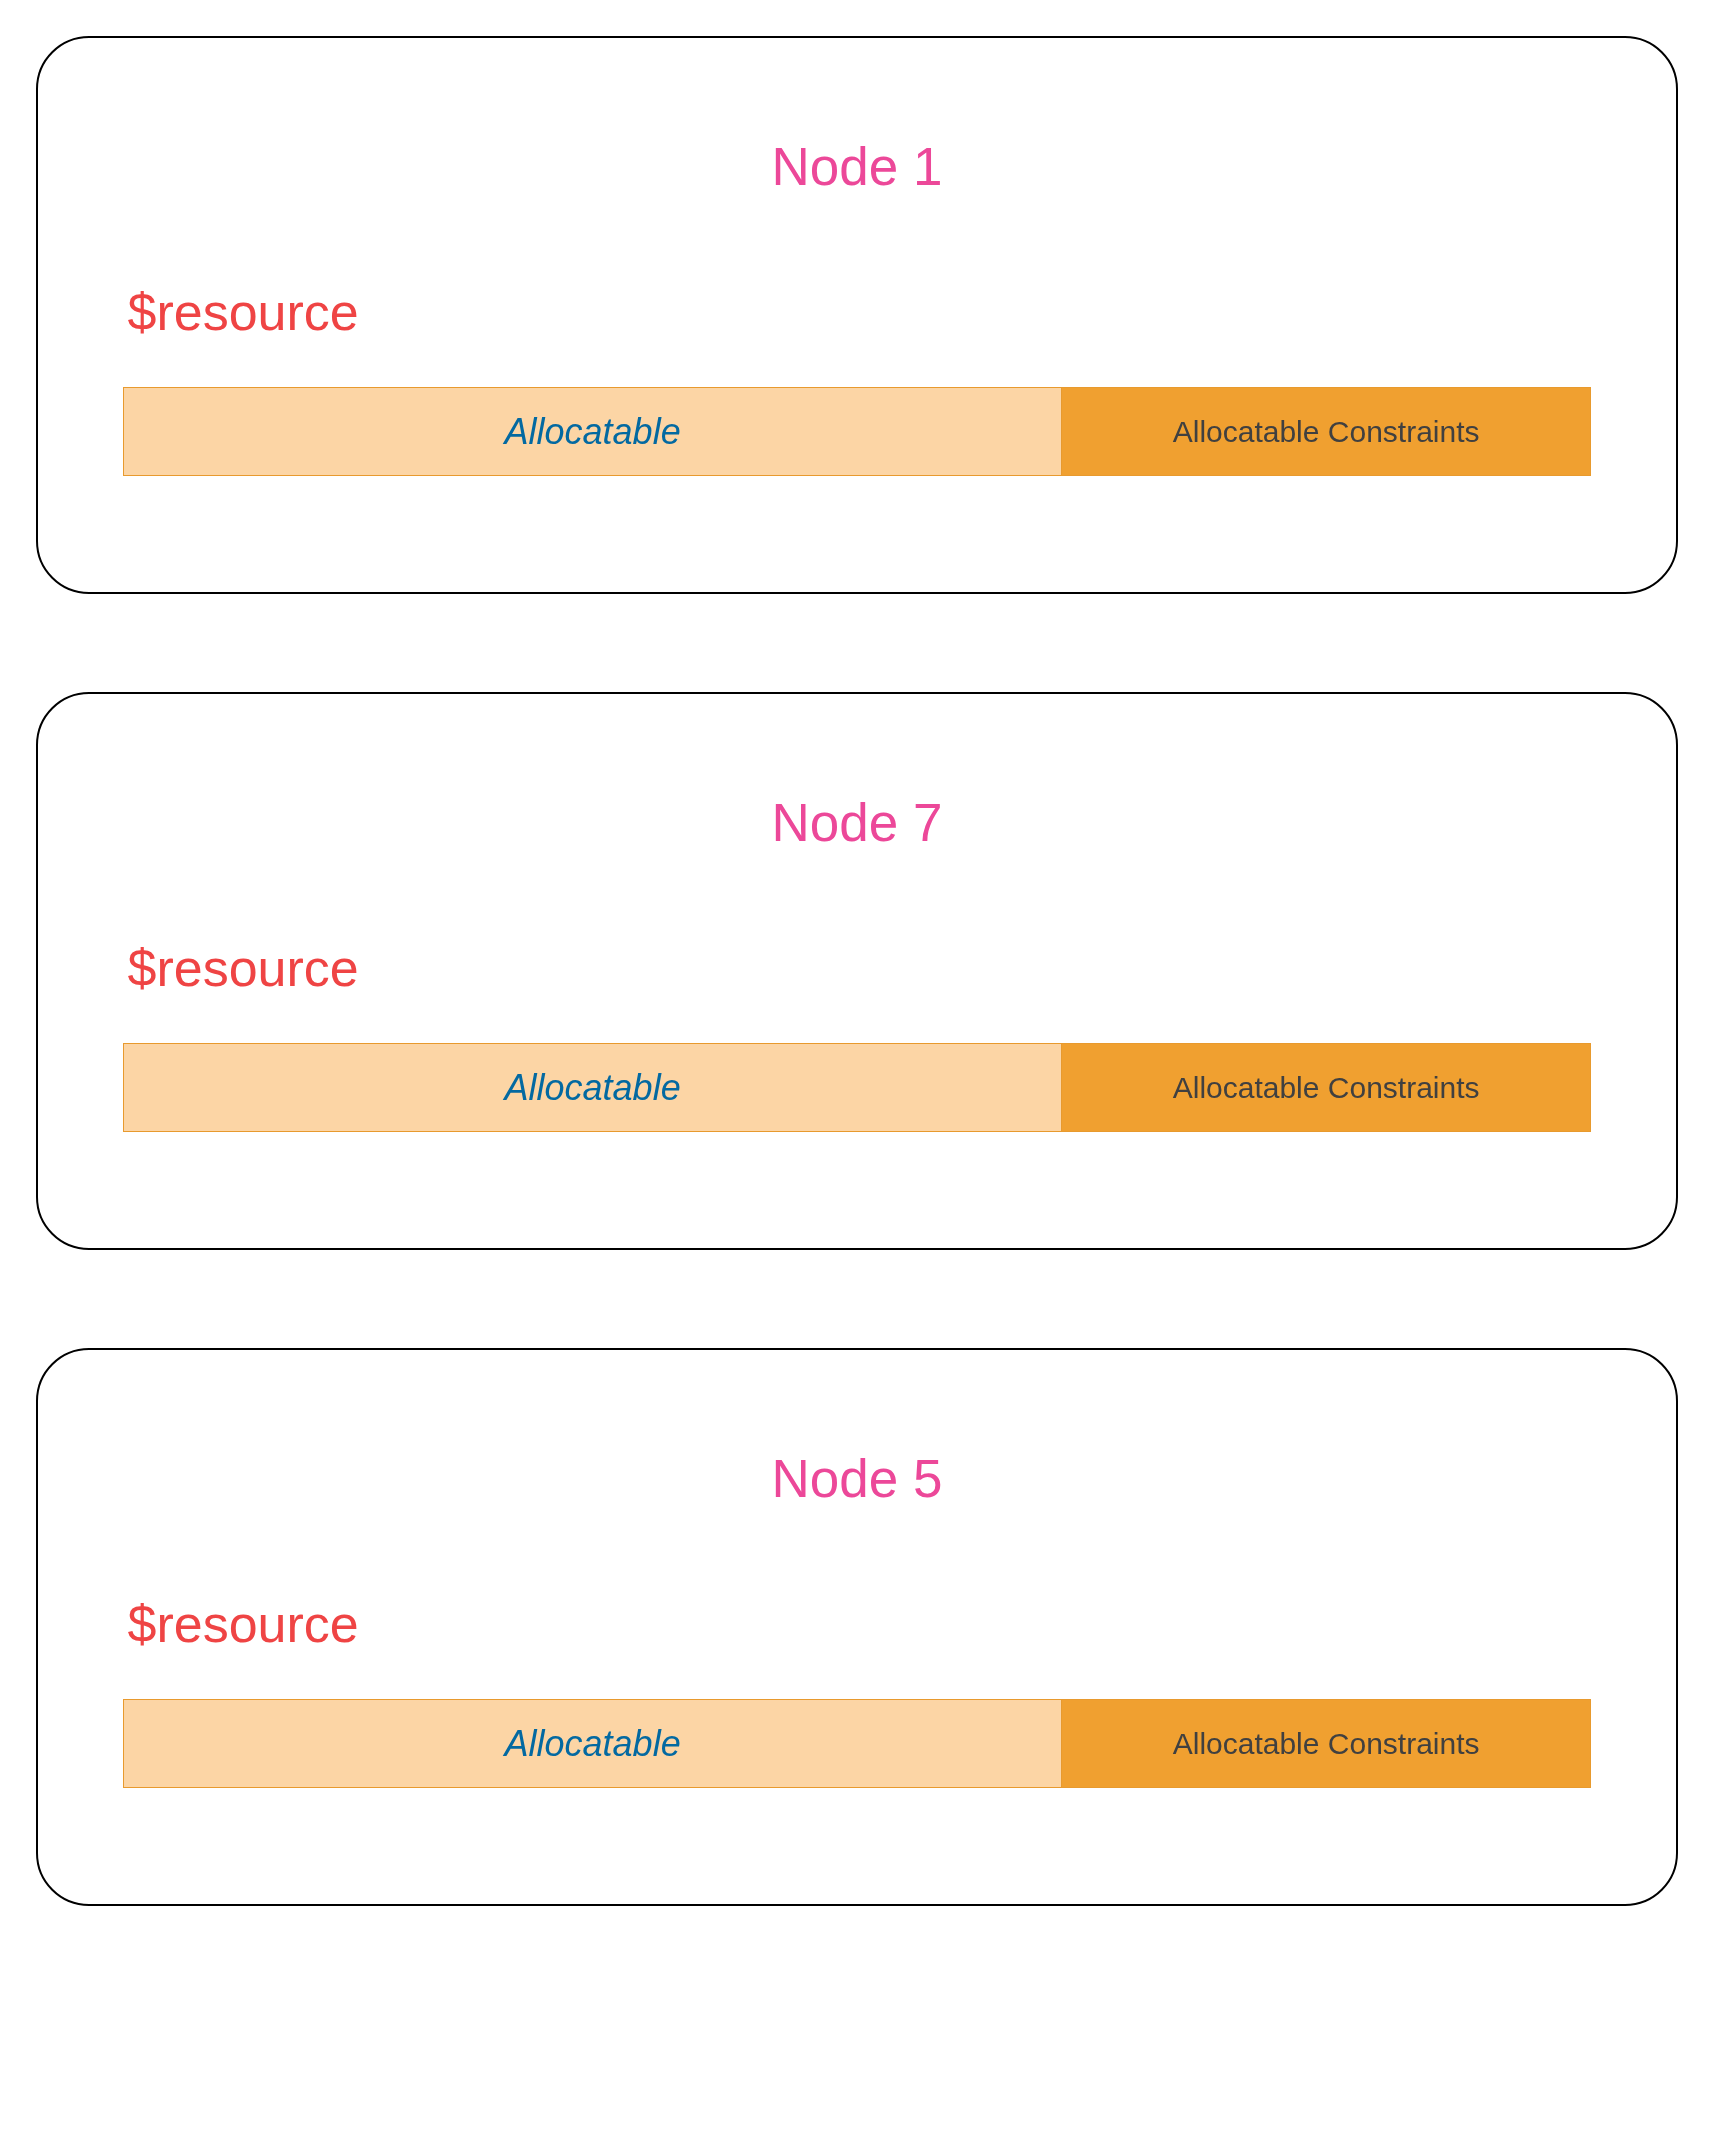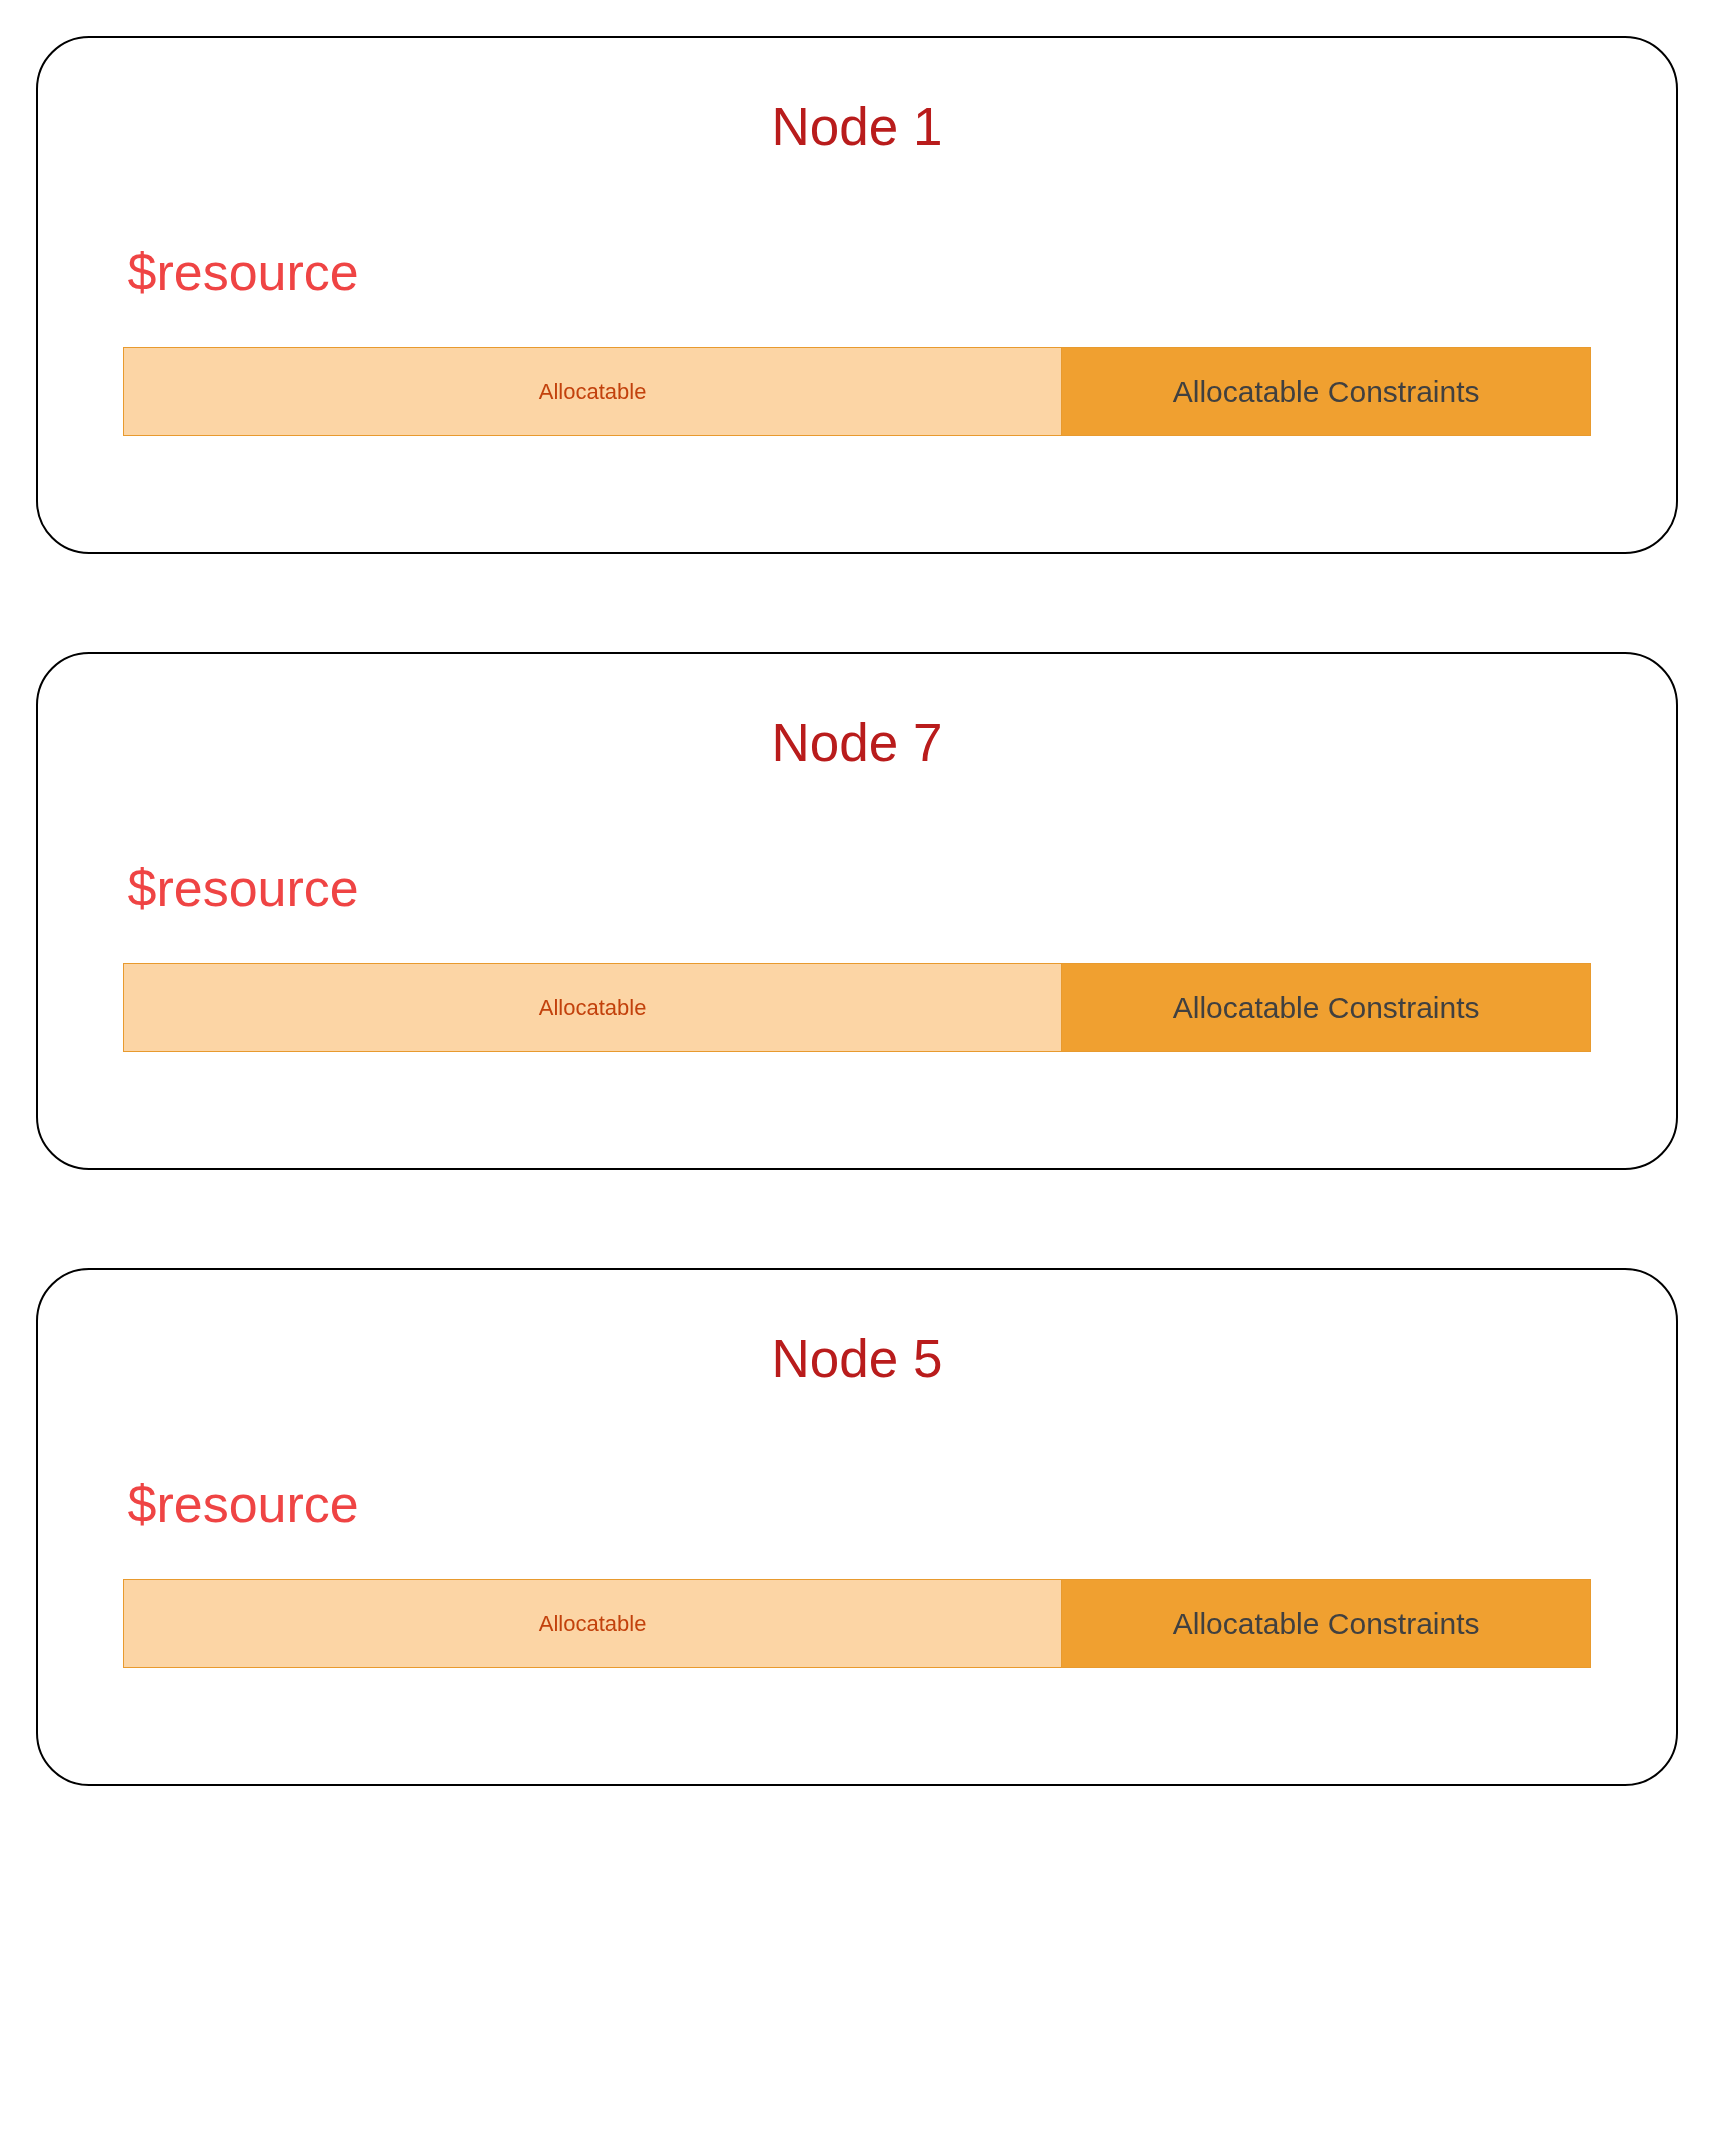--- a/index.html
+++ b/index.html
@@ -25,22 +25,23 @@
       border: 2.7px solid #000000;
       border-radius: 53px;
       padding: 58px 85px 116px 85px;
       background: #ffffff;
     }
     
     .node-title {
       text-align: center;
       font-size: 53px;
       font-weight: 400;
-      color: #b91c1c;
+      color: #ec4899;
       margin-bottom: 85px;
+      margin-top: 40px;
     }
     
     .resource-label {
       font-size: 52px;
       font-weight: 400;
       color: #ef4444;
       margin-bottom: 45px;
       margin-left: 4.5px;
     }
     
@@ -49,24 +50,25 @@
       height: 89px;
       border: 1.8px solid #e89a2e;
     }
     
     .allocatable-segment {
       background: #fcd5a5;
       flex: 0 0 64%;
       display: flex;
       align-items: center;
       justify-content: center;
-      font-size: 22px;
+      font-size: 36px;
       font-weight: 400;
-      color: #c2410c;
+      color: #0369a1;
       border-right: 1.8px solid #e89a2e;
+      font-style: italic;
     }
     
     .constraints-segment {
       background: #f0a030;
       flex: 1;
       display: flex;
       align-items: center;
       justify-content: center;
       font-size: 30px;
       font-weight: 400;

